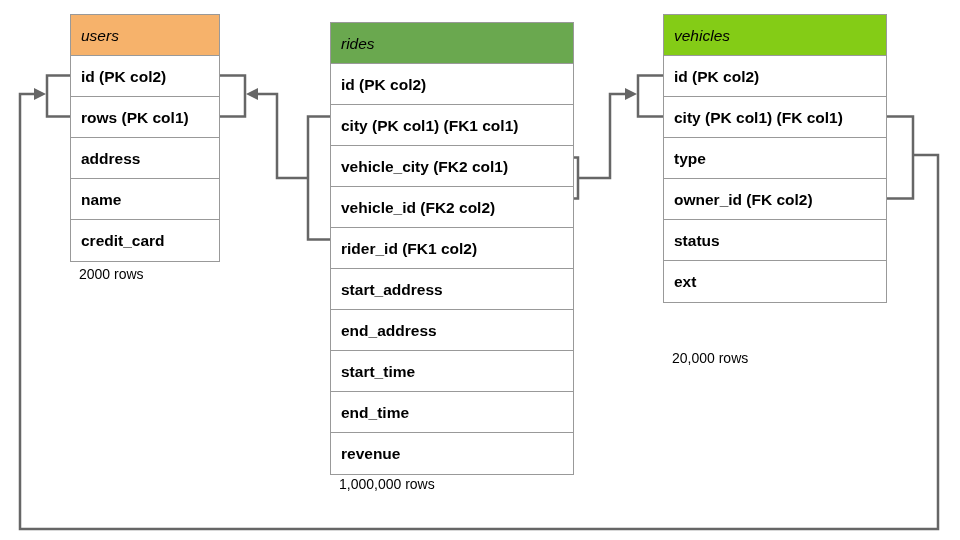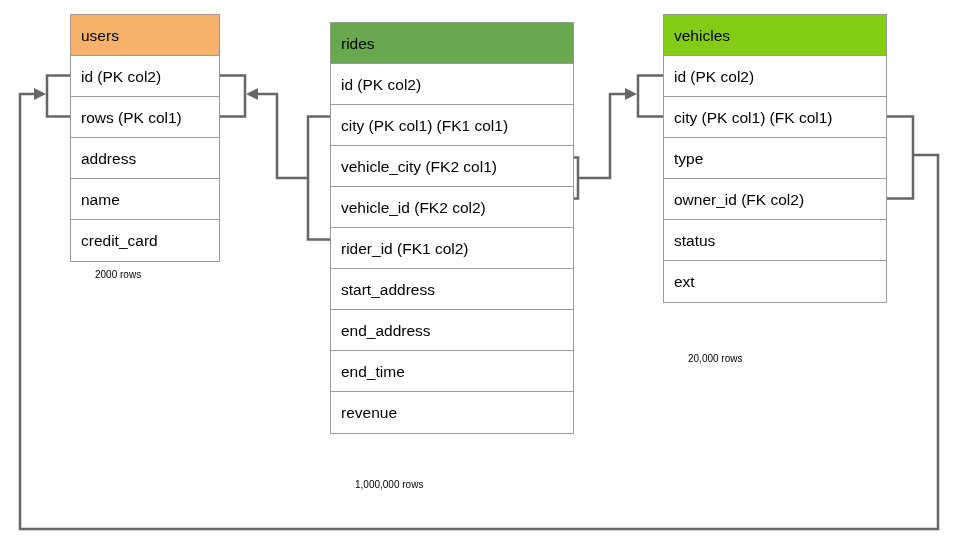--- a/index.html
+++ b/index.html
@@ -25,38 +25,39 @@
     border: 1px solid var(--border);
   }
   .thead {
     height: 41px;
     line-height: 41px;
     padding-left: 10px;
     font-size: 15.5px;
     border-bottom: 1px solid var(--border);
     white-space: nowrap;
     overflow: hidden;
+    font-style: italic;
   }
   .cell {
     height: 41px;
     line-height: 41px;
     padding-left: 10px;
     font-size: 15.5px;
     border-bottom: 1px solid var(--border);
     background: var(--background);
     white-space: nowrap;
     overflow: hidden;
+    font-weight: bold;
   }
   .cell:last-child { border-bottom: none; }
   .caption {
     position: absolute;
-    font-size: 10px;
+    font-size: 14px;
     line-height: 17px;
     white-space: nowrap;
-    margin-left: 16px;
   }
 </style>
 </head>
 <body>
 
 <div class="canvas">
 
   <svg class="connectors" viewBox="0 0 960 540" xmlns="http://www.w3.org/2000/svg">
     <g stroke="#666666">
 
@@ -98,20 +99,21 @@
       <span>rides</span>
     </div>
     <div>
         <div class="cell">id (PK col2)</div>
         <div class="cell">city (PK col1) (FK1 col1)</div>
         <div class="cell">vehicle_city (FK2 col1)</div>
         <div class="cell">vehicle_id (FK2 col2)</div>
         <div class="cell">rider_id (FK1 col2)</div>
         <div class="cell">start_address</div>
         <div class="cell">end_address</div>
+        <div class="cell">start_time</div>
         <div class="cell">end_time</div>
         <div class="cell">revenue</div>
       </div>
   </div>
   <div class="caption" style="left:339px; top:476px;">1,000,000 rows</div>
 
   <div class="table" style="left:663px; top:14px; width:224px;">
     <div class="thead" style="background: #84cc16;">
       <span>vehicles</span>
     </div>

